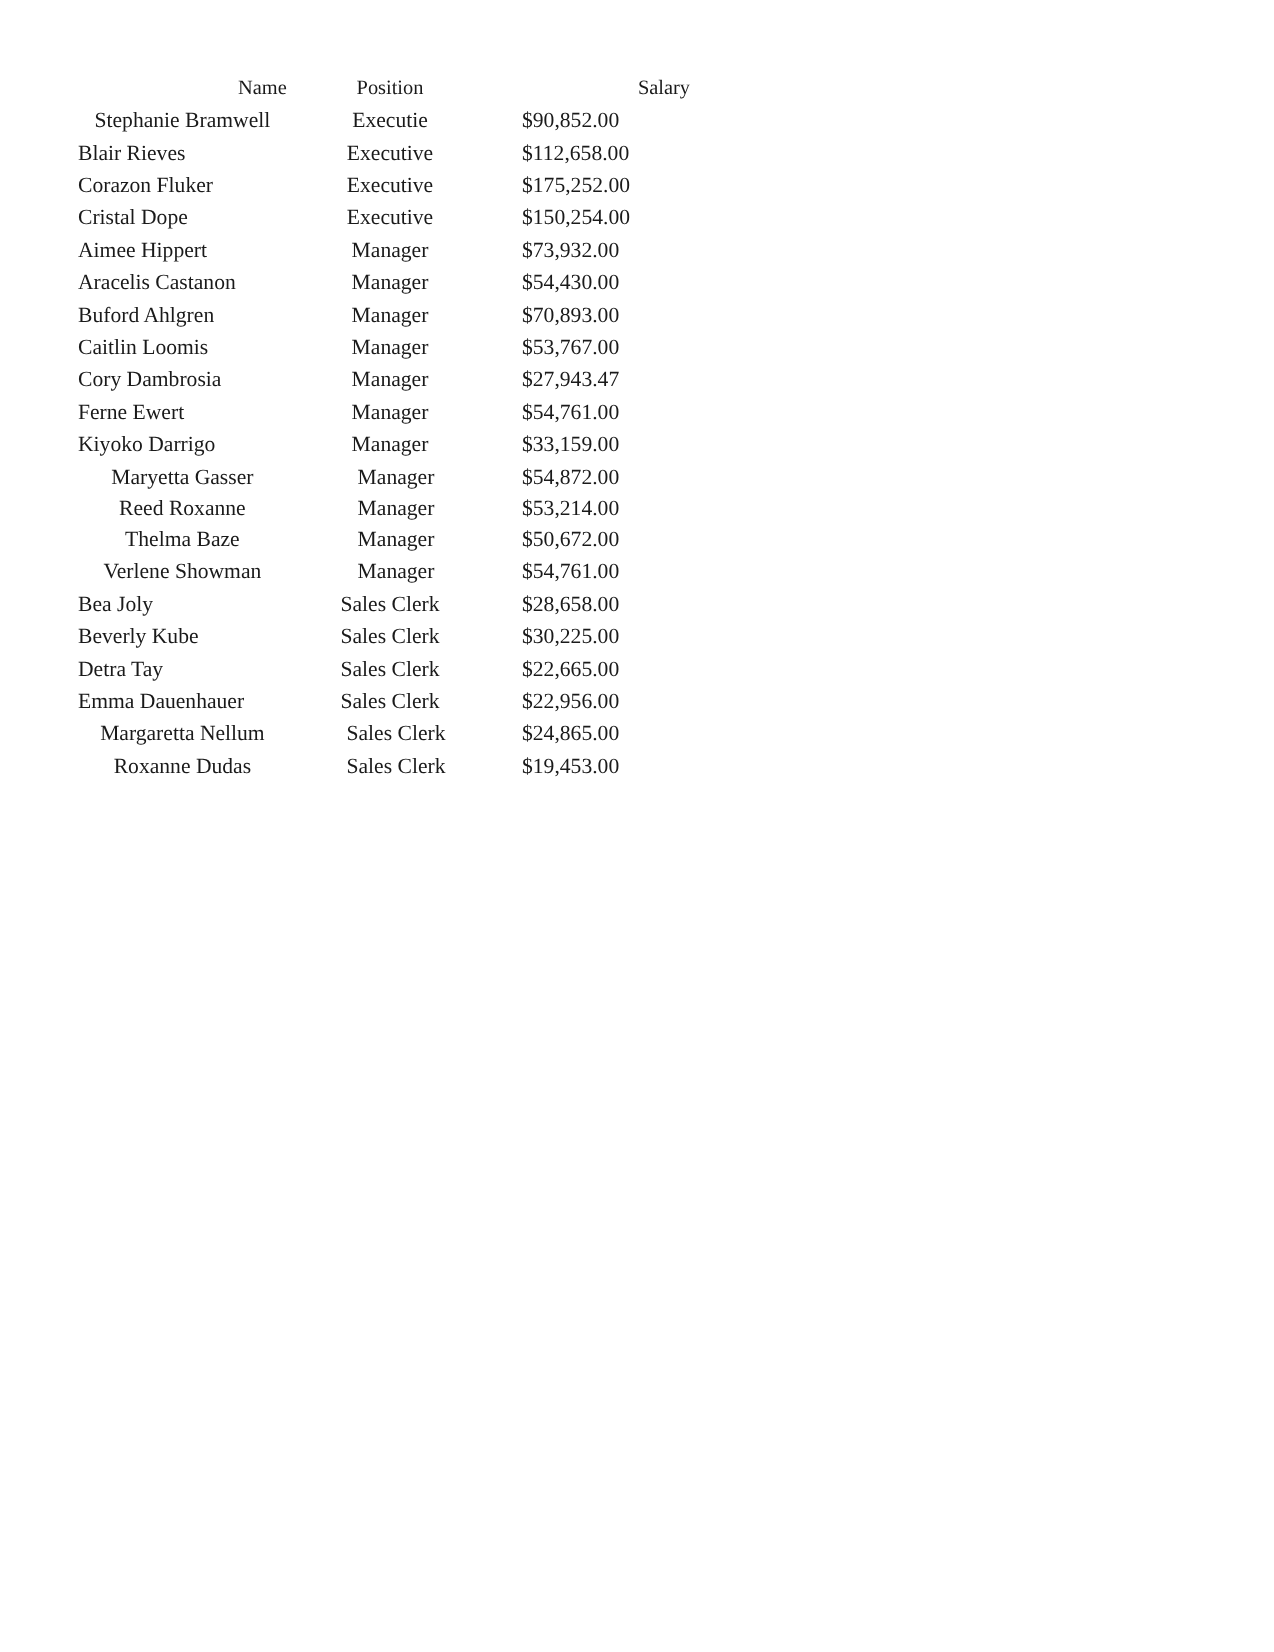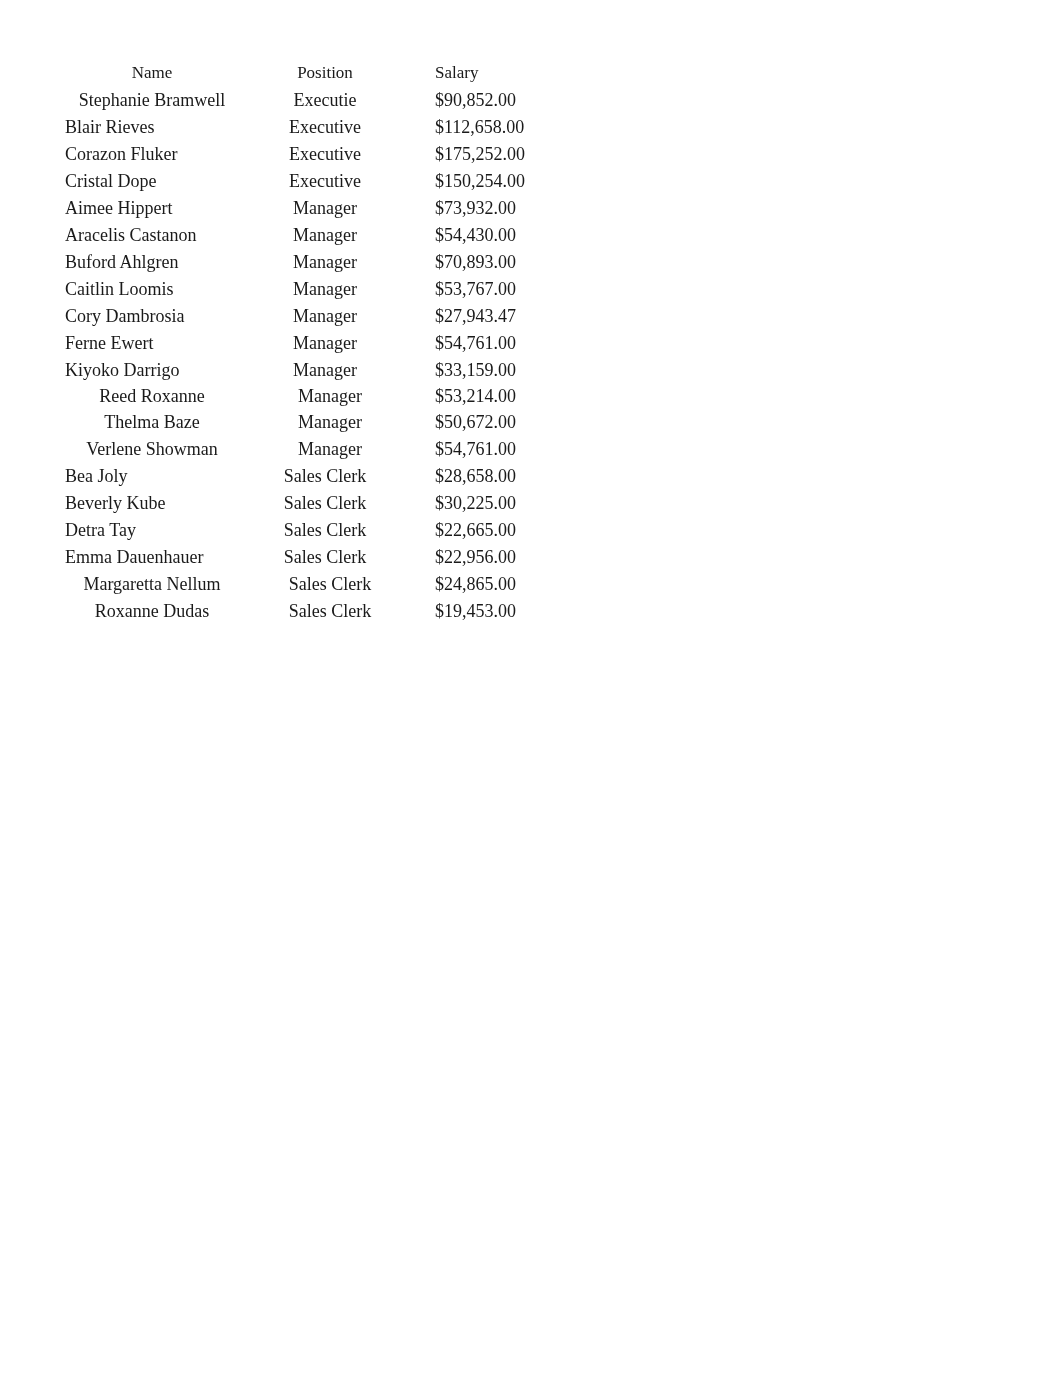--- a/index.html
+++ b/index.html
@@ -41,25 +41,25 @@
     .col-salary {
       width: 170px;
       text-align: left;
       padding-left: 30px;
     }
     .header .cell {
       font-size: 17px;
       padding-bottom: 4px;
     }
     .header .col-name {
-      text-align: center;
+      text-align: right;
       padding-left: 0;
     }
     .header .col-salary {
-      text-align: left;
+      text-align: right;
       padding-left: 30px;
     }
     .left-name {
       text-align: center;
       padding-left: 0;
     }
     .pos-pad {
       padding-left: 10px;
     }
     .tight-top {
@@ -124,20 +124,25 @@
     <div class="row">
       <div class="cell col-name">Ferne Ewert</div>
       <div class="cell col-position">Manager</div>
       <div class="cell col-salary">$54,761.00</div>
     </div>
     <div class="row">
       <div class="cell col-name">Kiyoko Darrigo</div>
       <div class="cell col-position">Manager</div>
       <div class="cell col-salary">$33,159.00</div>
     </div>
+    <div class="row">
+      <div class="cell col-name left-name">Maryetta Gasser</div>
+      <div class="cell col-position pos-pad">Manager</div>
+      <div class="cell col-salary">$54,872.00</div>
+    </div>
     <div class="row tight-top">
       <div class="cell col-name left-name">Reed Roxanne</div>
       <div class="cell col-position pos-pad">Manager</div>
       <div class="cell col-salary">$53,214.00</div>
     </div>
     <div class="row">
       <div class="cell col-name left-name">Thelma Baze</div>
       <div class="cell col-position pos-pad">Manager</div>
       <div class="cell col-salary">$50,672.00</div>
     </div>

